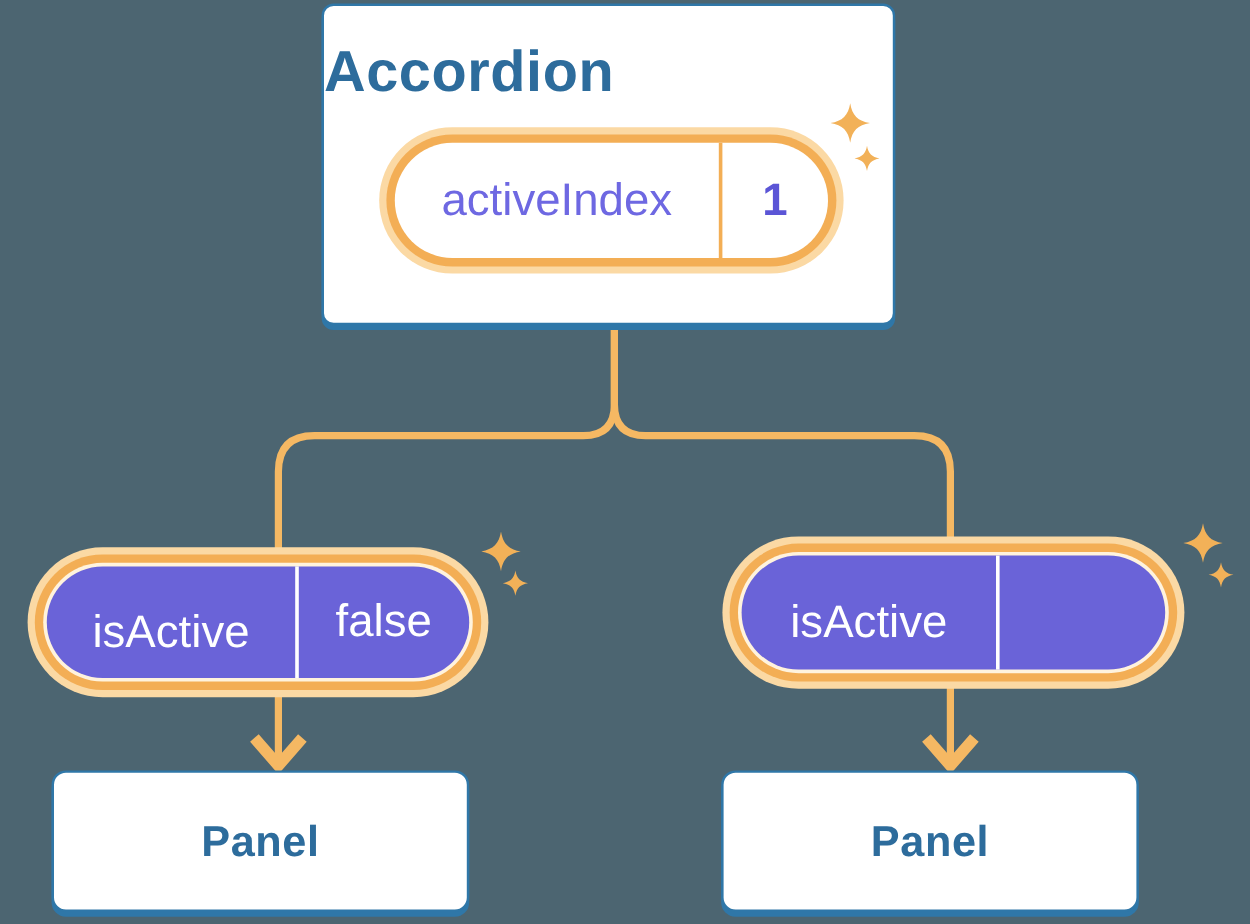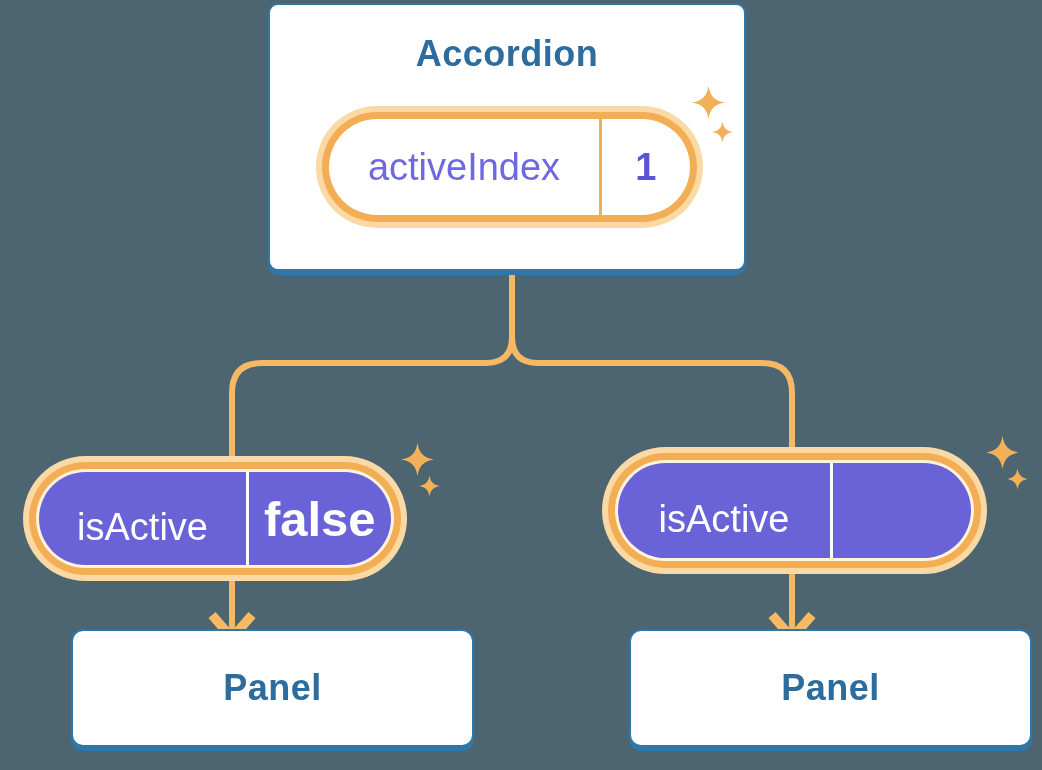--- a/index.html
+++ b/index.html
@@ -56,22 +56,22 @@
   }
   .accordion-box{
     left:268px; top:3px;
     width:478px; height:268px;
     border-radius:10px;
   }
   .box-title{
     position:absolute;
     left:0; top:28px;
     width:100%;
-    text-align:center;
-    font-size:36px;
+    text-align:left;
+    font-size:48px;
     font-weight:700;
     color:var(--title-text);
     letter-spacing:0.5px;
   }
   .pill{
     position:absolute;
     display:flex;
     align-items:stretch;
     border-radius:999px;
     z-index:2;
@@ -117,32 +117,31 @@
     font-size:38px;
     font-weight:700;
     color:var(--state-value-purple);
   }
   .prop-name{
     font-size:38px;
     color:var(--white);
     margin-top:17px;
   }
   .prop-value{
-    font-size:49px;
-    font-weight:700;
+    font-size:38px;
+    font-weight:400;
     color:var(--white);
   }
   .panel-box{
-    width:403px; height:118px;
-    top:629px;
+    width:348px; height:118px;
+    top:642px;
     border-radius:12px;
     display:flex;
     align-items:center;
     justify-content:center;
-    margin-left:28px;
   }
   .panel-box-left{left:43px;}
   .panel-box-right{left:601px;}
   .panel-label{
     font-size:36px;
     font-weight:700;
     color:var(--title-text);
     letter-spacing:0.5px;
   }
   .sparkle{

